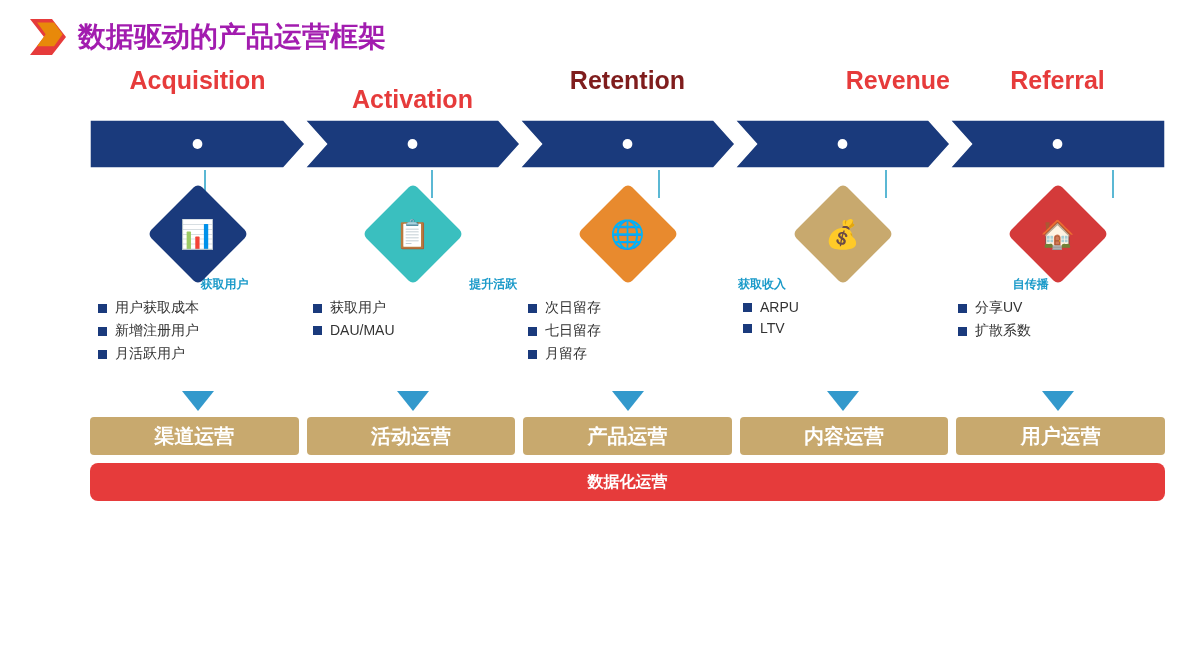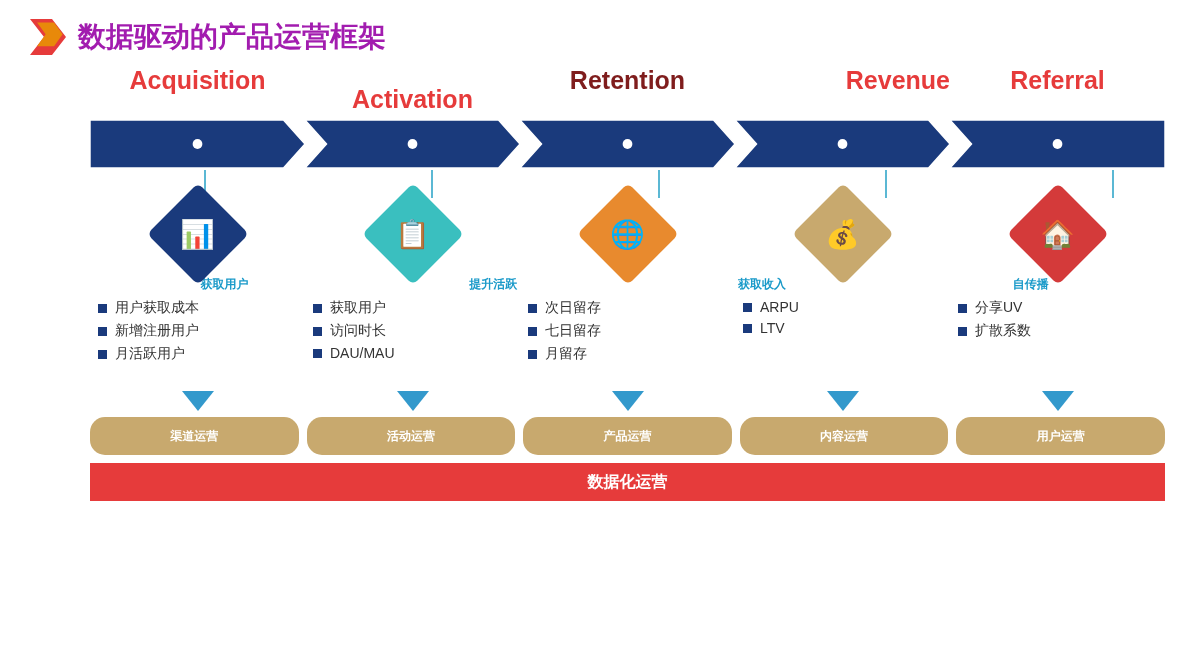--- a/index.html
+++ b/index.html
@@ -178,35 +178,35 @@
     .bottom-tags-row {
       display: flex;
       margin-left: 60px;
       gap: 8px;
       margin-bottom: 8px;
     }
     .bottom-tag {
       flex: 1;
       height: 38px;
       background: #c8a96e;
-      border-radius: 15px;
+      border-radius: 4px;
       display: flex;
       align-items: center;
       justify-content: center;
-      font-size: 12px;
+      font-size: 20px;
       color: #fff;
       font-weight: 600;
     }
 
     
     .bottom-red-bar {
       margin-left: 60px;
       height: 38px;
       background: #e63b3b;
-      border-radius: 0;
+      border-radius: 8px;
       display: flex;
       align-items: center;
       justify-content: center;
       font-size: 16px;
       color: #fff;
       font-weight: 600;
     }
   </style>
 </head>
 <body>
@@ -307,24 +307,20 @@
           <span>月活跃用户</span>
         </div>
       </div>
       <div class="bullet-col">
         <div class="bullet-item">
           <div class="bullet-sq"></div>
           <span>获取用户</span>
         </div>
         <div class="bullet-item">
           <div class="bullet-sq"></div>
-          <span>访问时长</span>
-        </div>
-        <div class="bullet-item">
-          <div class="bullet-sq"></div>
           <span>DAU/MAU</span>
         </div>
       </div>
       <div class="bullet-col">
         <div class="bullet-item">
           <div class="bullet-sq"></div>
           <span>次日留存</span>
         </div>
         <div class="bullet-item">
           <div class="bullet-sq"></div>

